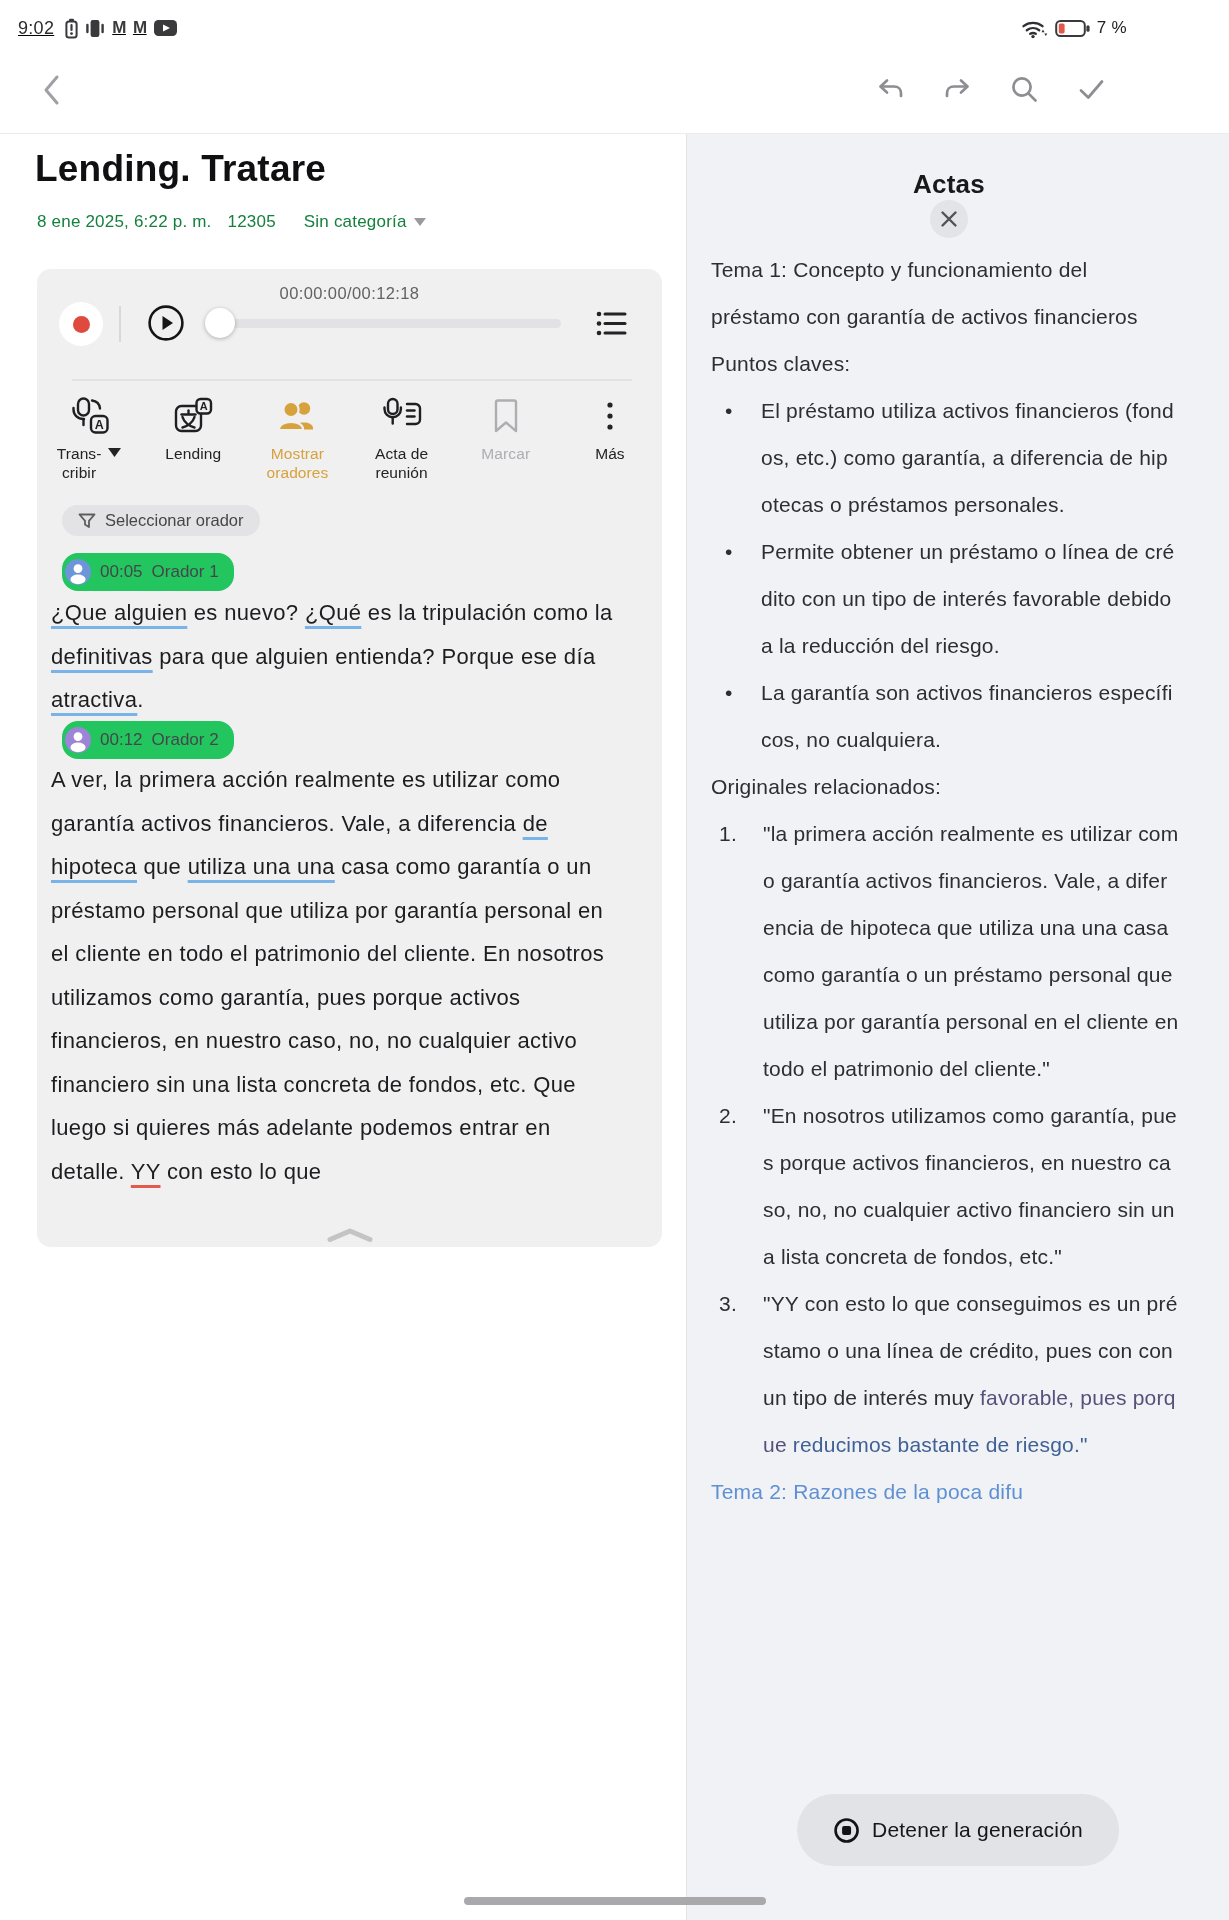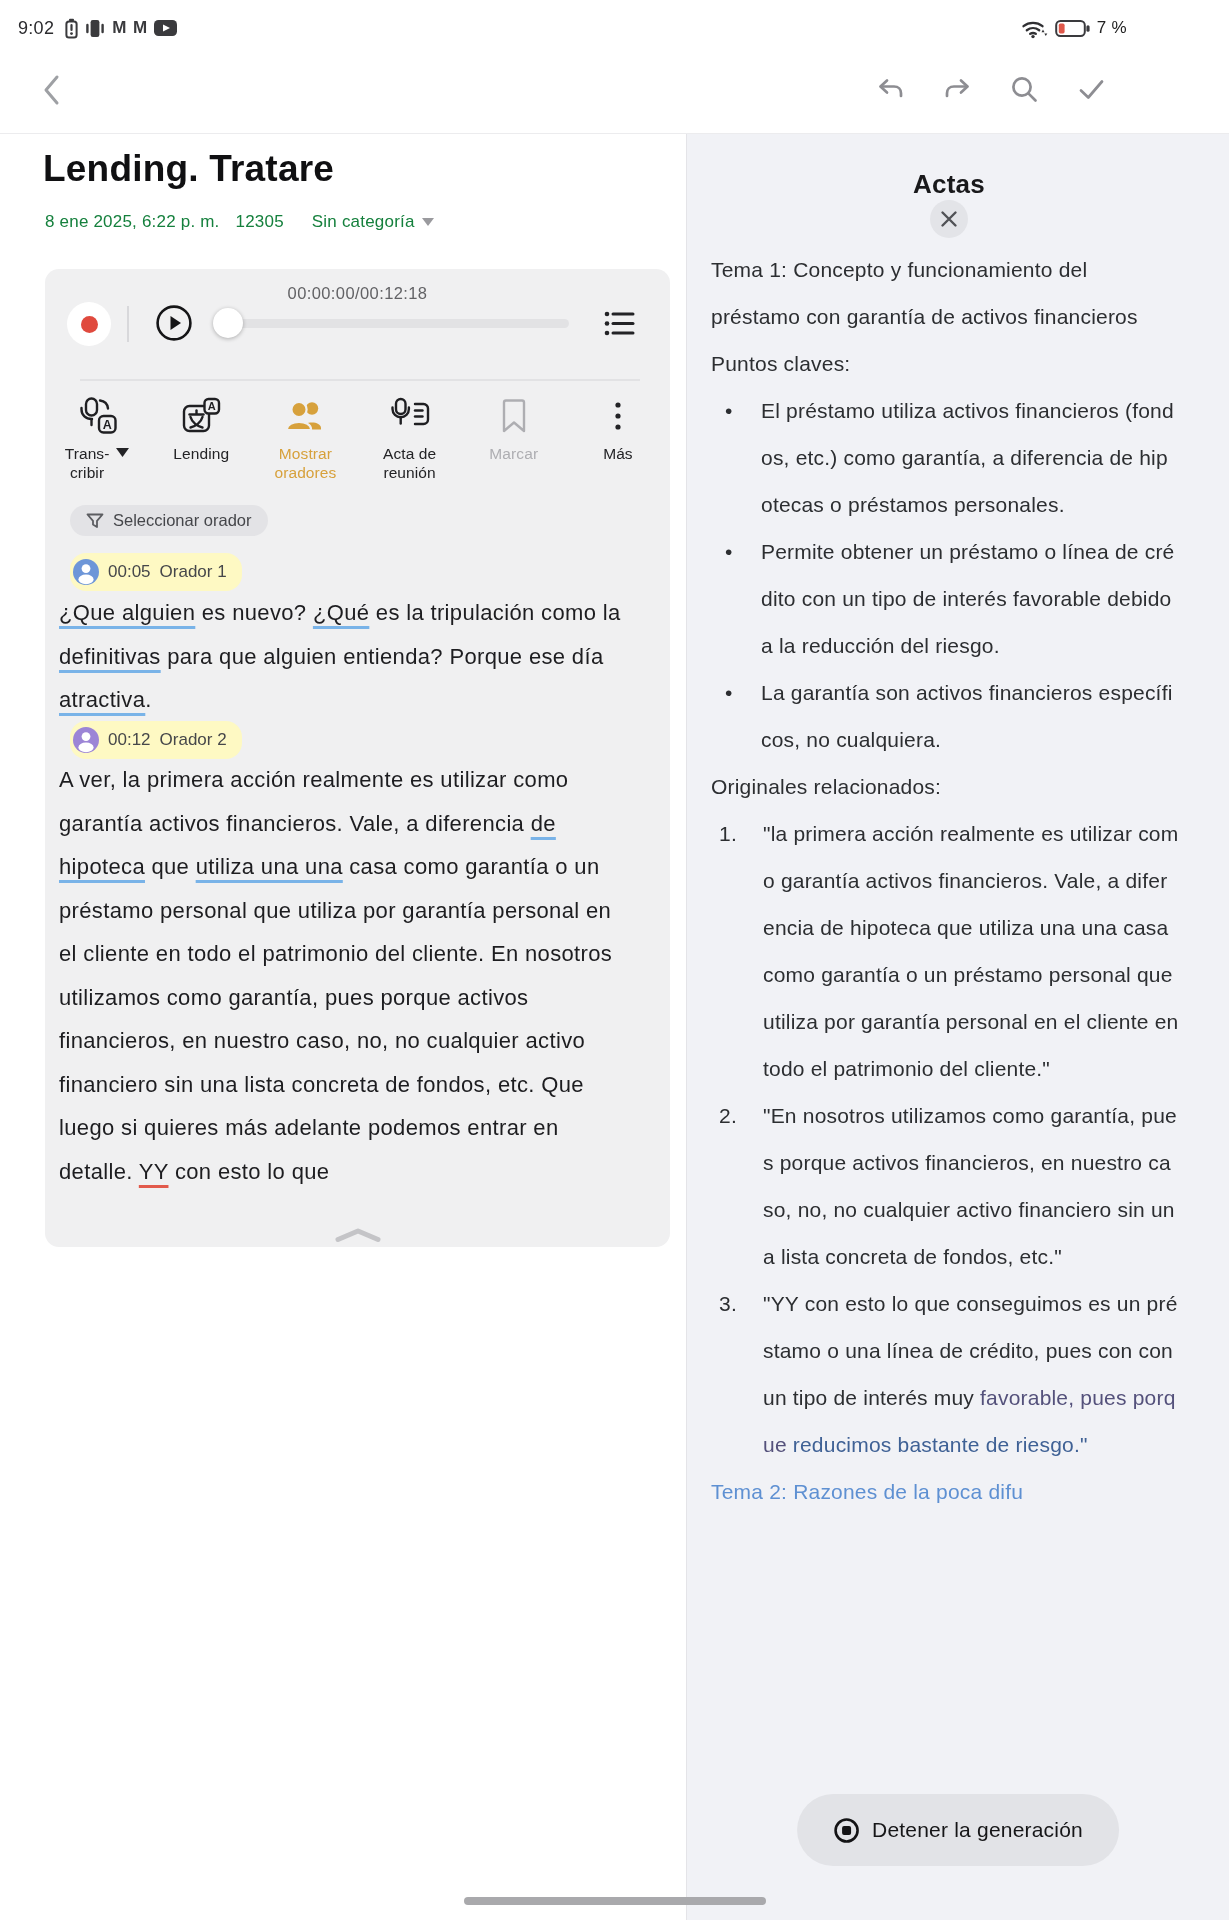--- a/index.html
+++ b/index.html
@@ -3,35 +3,35 @@
 <meta charset="utf-8">
 <style>
   html,body{margin:0;padding:0;background:#fff;}
   .screen{position:relative;width:1229px;height:1920px;background:#fff;overflow:hidden;
           font-family:"Liberation Sans","DejaVu Sans",sans-serif;-webkit-font-smoothing:antialiased;}
   svg{display:block;}
 
   
   .statusbar{position:absolute;top:0;left:0;right:0;height:48px;display:flex;align-items:center;
              justify-content:space-between;padding:8px 102px 0 18px;box-sizing:border-box;}
-  .sb-left{display:flex;align-items:center;gap:7px;}
+  .sb-left{display:flex;align-items:center;gap:7px;text-decoration:underline;}
   .sb-time{font-size:18px;font-weight:500;color:#2b2b2e;letter-spacing:.3px;margin-right:4px;}
   .sb-m{font-size:17px;font-weight:700;color:#3a3a3d;letter-spacing:-.5px;}
   .sb-right{display:flex;align-items:center;gap:7px;}
   .sb-batt-label{font-size:17px;color:#222;letter-spacing:.3px;}
 
   
   .topbar{position:absolute;top:48px;left:0;right:0;height:85px;background:#fff;}
   .back-btn{position:absolute;left:34px;top:24px;width:36px;height:36px;display:flex;align-items:center;justify-content:center;}
   .tb-right{position:absolute;right:122px;top:26px;display:flex;gap:36px;align-items:center;}
   .tb-btn{width:31px;height:31px;display:flex;align-items:center;justify-content:center;}
 
   
   .content{position:absolute;top:133px;left:0;right:0;bottom:0;border-top:1px solid #ececee;}
-  .left{position:absolute;left:12px;top:0;width:556px;bottom:0;background:#fff;}
+  .left{position:absolute;left:4px;top:0;width:556px;bottom:0;background:#fff;}
   .right{position:absolute;left:686px;top:0;right:0;bottom:0;background:#f1f2f6;border-left:1px solid #e4e4e8;box-sizing:border-box;}
 
   
   .note-title{position:absolute;left:31px;top:14px;font-size:37px;font-weight:700;color:#101012;letter-spacing:.2px;}
   .note-meta{position:absolute;left:33px;top:78px;display:flex;align-items:center;font-size:17px;color:#15803d;letter-spacing:.2px;}
   .meta-id{margin-left:16px;}
   .meta-cat{margin-left:28px;display:flex;align-items:center;gap:7px;}
 
   
   .card{position:absolute;left:33px;top:135px;width:625px;height:978px;background:#f0f0f1;border-radius:14px;}
@@ -49,21 +49,21 @@
   .action{flex:1;display:flex;flex-direction:column;align-items:center;}
   .aicon{height:44px;display:flex;align-items:flex-end;justify-content:center;}
   .albl-row{display:flex;align-items:flex-start;margin-top:7px;}
   .albl{white-space:pre-line;text-align:center;font-size:15.5px;line-height:19px;color:#232326;letter-spacing:.1px;}
   .action.active .albl{color:#d7a13c;}
   .action.disabled .albl{color:#aeaeb2;}
   .caret-dn{margin:4px 0 0 7px;}
 
   .chip{background:#e3e3e6;border-radius:16px;display:flex;align-items:center;}
   .filter-chip{position:absolute;left:25px;top:236px;height:31px;padding:0 16px;gap:9px;font-size:16.5px;color:#45464a;}
-  .sp-chip{position:absolute;left:25px;height:32px;padding:3px 15px 3px 3px;gap:9px;background:#fef9c3;justify-content:flex-end;}
+  .sp-chip{position:absolute;left:25px;height:32px;padding:3px 15px 3px 3px;gap:9px;background:#22c55e;justify-content:flex-end;}
   .sp-chip .t{font-size:17px;color:#46474a;}
   .avatar{width:26px;height:26px;}
 
   .tr{position:absolute;left:14px;width:572px;font-size:22px;line-height:43.5px;color:#1d1d20;letter-spacing:.35px;}
   .u-blue{text-decoration:underline;text-decoration-color:#79b3e8;text-decoration-thickness:3px;text-underline-offset:6px;text-decoration-skip-ink:none;}
   .u-red{text-decoration:underline;text-decoration-color:#e25a4c;text-decoration-thickness:3px;text-underline-offset:6px;text-decoration-skip-ink:none;}
   .collapse{position:absolute;bottom:4px;left:50%;transform:translateX(-50%);}
 
   
   .actas-header{position:absolute;top:35px;left:24px;right:42px;display:flex;align-items:center;justify-content:space-between;flex-direction:column;}

